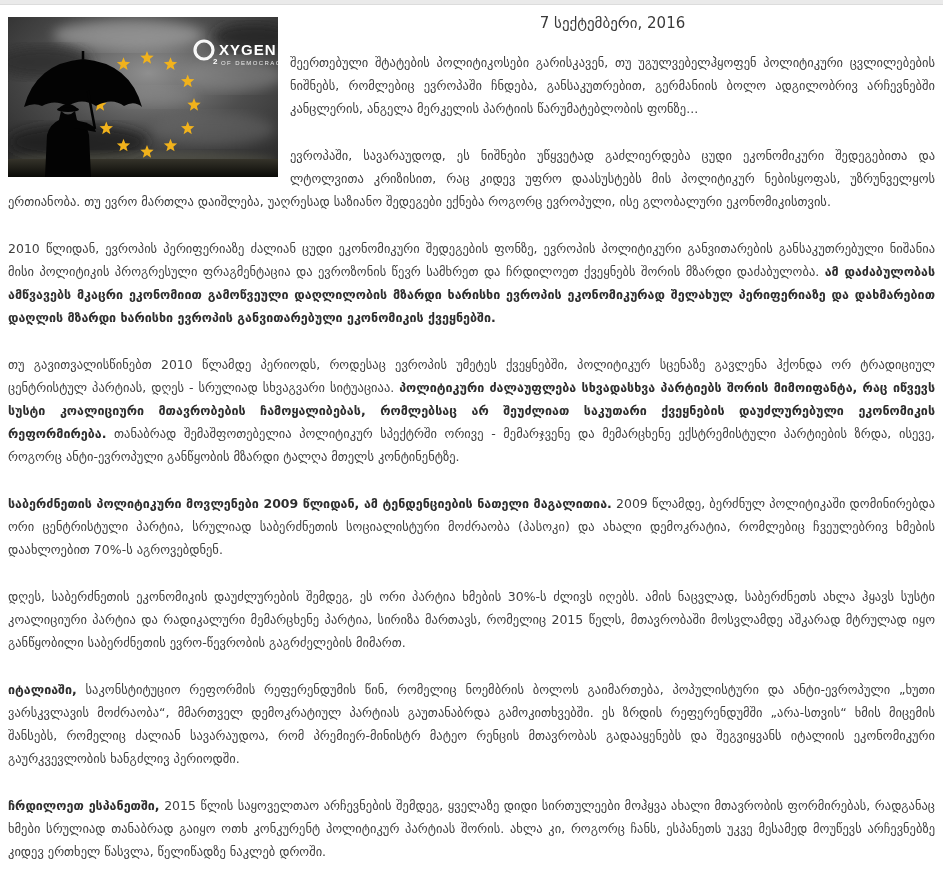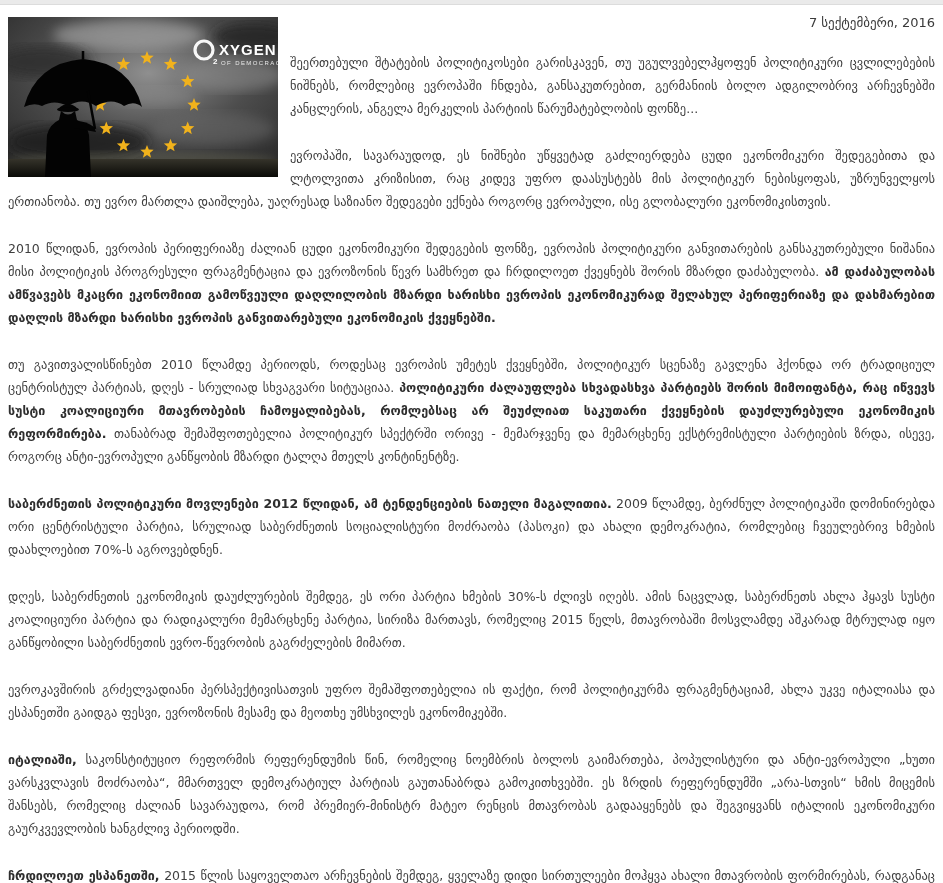--- a/index.html
+++ b/index.html
@@ -25,24 +25,24 @@
   }
   .hero {
     float: left;
     width: 270px;
     height: 160px;
     margin: 2px 12px 10px 0;
     display: block;
   }
   .hero svg { display: block; }
   .date-line {
-    font-size: 13px;
+    font-size: 15px;
     line-height: 16px;
     margin: 0 0 20px 0;
-    text-align: right;
+    text-align: center;
     color: #3a3a3a;
   }
   .article-body p {
     margin: 0 0 24px 0;
   }
   .article-body b { font-weight: bold; color: #2e2e2e; }
   .logo-text-main {
     font-family: "Liberation Sans", sans-serif;
     font-weight: bold;
     letter-spacing: 1px;
@@ -134,21 +134,20 @@
     </svg>
   </figure>
 
   <div class="date-line">7 სექტემბერი, 2016</div>
 
   <div class="article-body">
       <p><span>შეერთებული შტატების პოლიტიკოსები გარისკავენ, თუ უგულვებელჰყოფენ პოლიტიკური ცვლილებების ნიშნებს, რომლებიც ევროპაში ჩნდება, განსაკუთრებით, გერმანიის ბოლო ადგილობრივ არჩევნებში კანცლერის, ანგელა მერკელის პარტიის წარუმატებლობის ფონზე...</span></p>
       <p><span>ევროპაში, სავარაუდოდ, ეს ნიშნები უწყვეტად გაძლიერდება ცუდი ეკონომიკური შედეგებითა და ლტოლვითა კრიზისით, რაც კიდევ უფრო დაასუსტებს მის პოლიტიკურ ნებისყოფას, უზრუნველყოს ერთიანობა. თუ ევრო მართლა დაიშლება, უაღრესად საზიანო შედეგები ექნება როგორც ევროპული, ისე გლობალური ეკონომიკისთვის.</span></p>
       <p><span>2010 წლიდან, ევროპის პერიფერიაზე ძალიან ცუდი ეკონომიკური შედეგების ფონზე, ევროპის პოლიტიკური განვითარების განსაკუთრებული ნიშანია მისი პოლიტიკის პროგრესული ფრაგმენტაცია და ევროზონის წევრ სამხრეთ და ჩრდილოეთ ქვეყნებს შორის მზარდი დაძაბულობა. </span><b>ამ დაძაბულობას ამწვავებს მკაცრი ეკონომიით გამოწვეული დაღლილობის მზარდი ხარისხი ევროპის ეკონომიკურად შელახულ პერიფერიაზე და დახმარებით დაღლის მზარდი ხარისხი ევროპის განვითარებული ეკონომიკის ქვეყნებში.</b></p>
       <p><span>თუ გავითვალისწინებთ 2010 წლამდე პერიოდს, როდესაც ევროპის უმეტეს ქვეყნებში, პოლიტიკურ სცენაზე გავლენა ჰქონდა ორ ტრადიციულ ცენტრისტულ პარტიას, დღეს - სრულიად სხვაგვარი სიტუაციაა. </span><b>პოლიტიკური ძალაუფლება სხვადასხვა პარტიებს შორის მიმოიფანტა, რაც იწვევს სუსტი კოალიციური მთავრობების ჩამოყალიბებას, რომლებსაც არ შეუძლიათ საკუთარი ქვეყნების დაუძლურებული ეკონომიკის რეფორმირება.</b><span> თანაბრად შემაშფოთებელია პოლიტიკურ სპექტრში ორივე - მემარჯვენე და მემარცხენე ექსტრემისტული პარტიების ზრდა, ისევე, როგორც ანტი-ევროპული განწყობის მზარდი ტალღა მთელს კონტინენტზე.</span></p>
-      <p><b>საბერძნეთის პოლიტიკური მოვლენები 2012 წლიდან, ამ ტენდენციების ნათელი მაგალითია.</b><span> 2009 წლამდე, ბერძნულ პოლიტიკაში დომინირებდა ორი ცენტრისტული პარტია, სრულიად საბერძნეთის სოციალისტური მოძრაობა (პასოკი) და ახალი დემოკრატია, რომლებიც ჩვეულებრივ ხმების დაახლოებით 70%-ს აგროვებდნენ.</span></p>
+      <p><b>საბერძნეთის პოლიტიკური მოვლენები 2009 წლიდან, ამ ტენდენციების ნათელი მაგალითია.</b><span> 2009 წლამდე, ბერძნულ პოლიტიკაში დომინირებდა ორი ცენტრისტული პარტია, სრულიად საბერძნეთის სოციალისტური მოძრაობა (პასოკი) და ახალი დემოკრატია, რომლებიც ჩვეულებრივ ხმების დაახლოებით 70%-ს აგროვებდნენ.</span></p>
       <p><span>დღეს, საბერძნეთის ეკონომიკის დაუძლურების შემდეგ, ეს ორი პარტია ხმების 30%-ს ძლივს იღებს. ამის ნაცვლად, საბერძნეთს ახლა ჰყავს სუსტი კოალიციური პარტია და რადიკალური მემარცხენე პარტია, სირიზა მართავს, რომელიც 2015 წელს, მთავრობაში მოსვლამდე აშკარად მტრულად იყო განწყობილი საბერძნეთის ევრო-წევრობის გაგრძელების მიმართ.</span></p>
-      <p><span>ევროკავშირის გრძელვადიანი პერსპექტივისათვის უფრო შემაშფოთებელია ის ფაქტი, რომ პოლიტიკურმა ფრაგმენტაციამ, ახლა უკვე იტალიასა და ესპანეთში გაიდგა ფესვი, ევროზონის მესამე და მეოთხე უმსხვილეს ეკონომიკებში.</span></p>
       <p><b>იტალიაში,</b><span> საკონსტიტუციო რეფორმის რეფერენდუმის წინ, რომელიც ნოემბრის ბოლოს გაიმართება, პოპულისტური და ანტი-ევროპული „ხუთი ვარსკვლავის მოძრაობა“, მმართველ დემოკრატიულ პარტიას გაუთანაბრდა გამოკითხვებში. ეს ზრდის რეფერენდუმში „არა-სთვის“ ხმის მიცემის შანსებს, რომელიც ძალიან სავარაუდოა, რომ პრემიერ-მინისტრ მატეო რენცის მთავრობას გადააყენებს და შეგვიყვანს იტალიის ეკონომიკური გაურკვევლობის ხანგძლივ პერიოდში.</span></p>
       <p><b>ჩრდილოეთ ესპანეთში,</b><span> 2015 წლის საყოველთაო არჩევნების შემდეგ, ყველაზე დიდი სირთულეები მოჰყვა ახალი მთავრობის ფორმირებას, რადგანაც ხმები სრულიად თანაბრად გაიყო ოთხ კონკურენტ პოლიტიკურ პარტიას შორის. ახლა კი, როგორც ჩანს, ესპანეთს უკვე მესამედ მოუწევს არჩევნებზე კიდევ ერთხელ წასვლა, წელიწადზე ნაკლებ დროში.</span></p>
     </div>
 
   <div style="clear:both;"></div>
 </div>
 
 </body></html>

